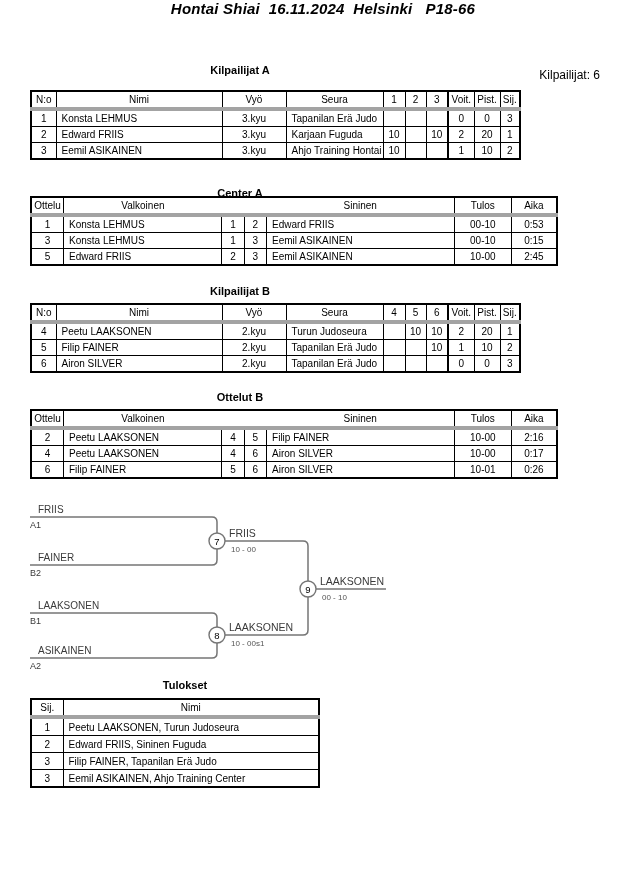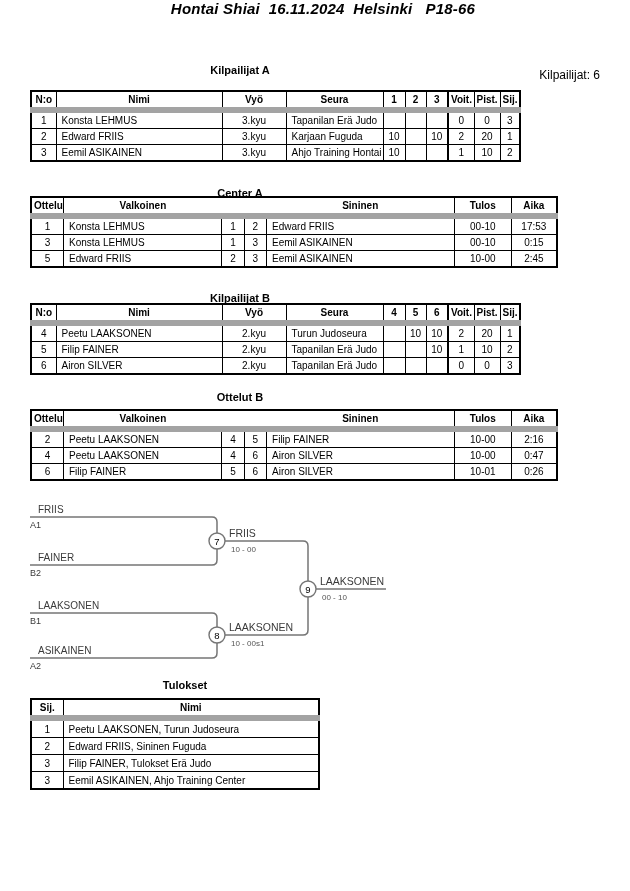--- a/index.html
+++ b/index.html
@@ -18,21 +18,21 @@
     font-size:11px; font-weight:bold;
   }
   .corner-note { left:500px; width:100px; text-align:right; font-size:12px; }
 
   table.grid { border-collapse:collapse; table-layout:fixed; border:2px solid #000; }
   table.grid th, table.grid td {
     border:1px solid #000; font-size:10px; height:15px;
     padding:0 2px; text-align:center; vertical-align:middle;
     overflow:hidden; white-space:nowrap;
   }
-  table.grid th { border-bottom:6px solid #a3a3a3; font-weight:bold; }
+  table.grid th { border-bottom:4px solid #a3a3a3; font-weight:normal; }
   table.grid td.l { text-align:left; padding-left:5px; }
   .thickL { border-left:2px solid #000 !important; }
   .noR { border-right:none !important; }
   .noL { border-left:none !important;margin-top:12px; }
   table.results td { height:16px; }
 
   svg text { font-family:"Liberation Sans", sans-serif; }
   .slot-name { font-size:10px; fill:#3a3a3a; }
   .seed { font-size:9px; fill:#3a3a3a; }
   .winner-name { font-size:10.5px; fill:#3a3a3a; }
@@ -136,21 +136,21 @@
     </tr>
   </thead>
   <tbody>
     <tr>
       <td>1</td>
       <td class="l">Konsta LEHMUS</td>
       <td>1</td>
       <td>2</td>
       <td class="l">Edward FRIIS</td>
       <td>00-10</td>
-      <td>17:53</td>
+      <td>0:53</td>
     </tr>
     <tr>
       <td>3</td>
       <td class="l">Konsta LEHMUS</td>
       <td>1</td>
       <td>3</td>
       <td class="l">Eemil ASIKAINEN</td>
       <td>00-10</td>
       <td>0:15</td>
     </tr>
@@ -159,21 +159,21 @@
       <td class="l">Edward FRIIS</td>
       <td>2</td>
       <td>3</td>
       <td class="l">Eemil ASIKAINEN</td>
       <td>10-00</td>
       <td>2:45</td>
     </tr>
   </tbody>
 </table>
 
-<div class="abs section-title" style="top:285px;margin-top:7px;">Kilpailijat B</div>
+<div class="abs section-title" style="top:285px;">Kilpailijat B</div>
 <table class="grid abs" style="left:30px; top:303px; width:489px;">
   <colgroup>
       <col style="width:25px">
       <col style="width:166px">
       <col style="width:64px">
       <col style="width:97px">
       <col style="width:22px">
       <col style="width:21px">
       <col style="width:22px">
       <col style="width:26px">
@@ -266,21 +266,21 @@
       <td>10-00</td>
       <td>2:16</td>
     </tr>
     <tr>
       <td>4</td>
       <td class="l">Peetu LAAKSONEN</td>
       <td>4</td>
       <td>6</td>
       <td class="l">Airon SILVER</td>
       <td>10-00</td>
-      <td>0:47</td>
+      <td>0:17</td>
     </tr>
     <tr>
       <td>6</td>
       <td class="l">Filip FAINER</td>
       <td>5</td>
       <td>6</td>
       <td class="l">Airon SILVER</td>
       <td>10-01</td>
       <td>0:26</td>
     </tr>
@@ -337,20 +337,20 @@
     <tr>
       <td>1</td>
       <td class="l">Peetu LAAKSONEN, Turun Judoseura</td>
     </tr>
     <tr>
       <td>2</td>
       <td class="l">Edward FRIIS, Sininen Fuguda</td>
     </tr>
     <tr>
       <td>3</td>
-      <td class="l">Filip FAINER, Tulokset Erä Judo</td>
+      <td class="l">Filip FAINER, Tapanilan Erä Judo</td>
     </tr>
     <tr>
       <td>3</td>
       <td class="l">Eemil ASIKAINEN, Ahjo Training Center</td>
     </tr>
   </tbody>
 </table>
 
 </body></html>

